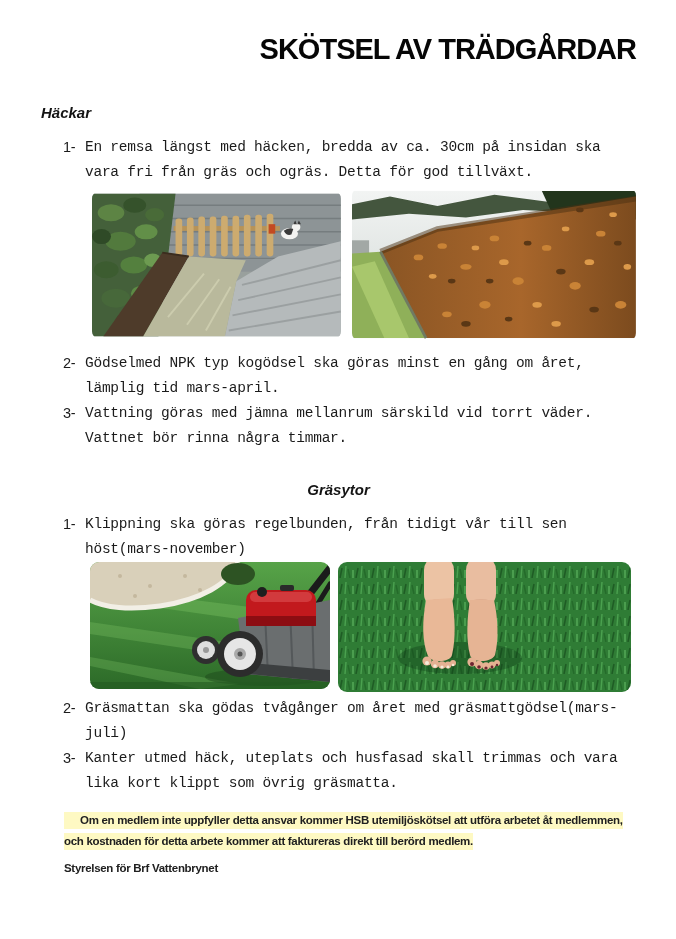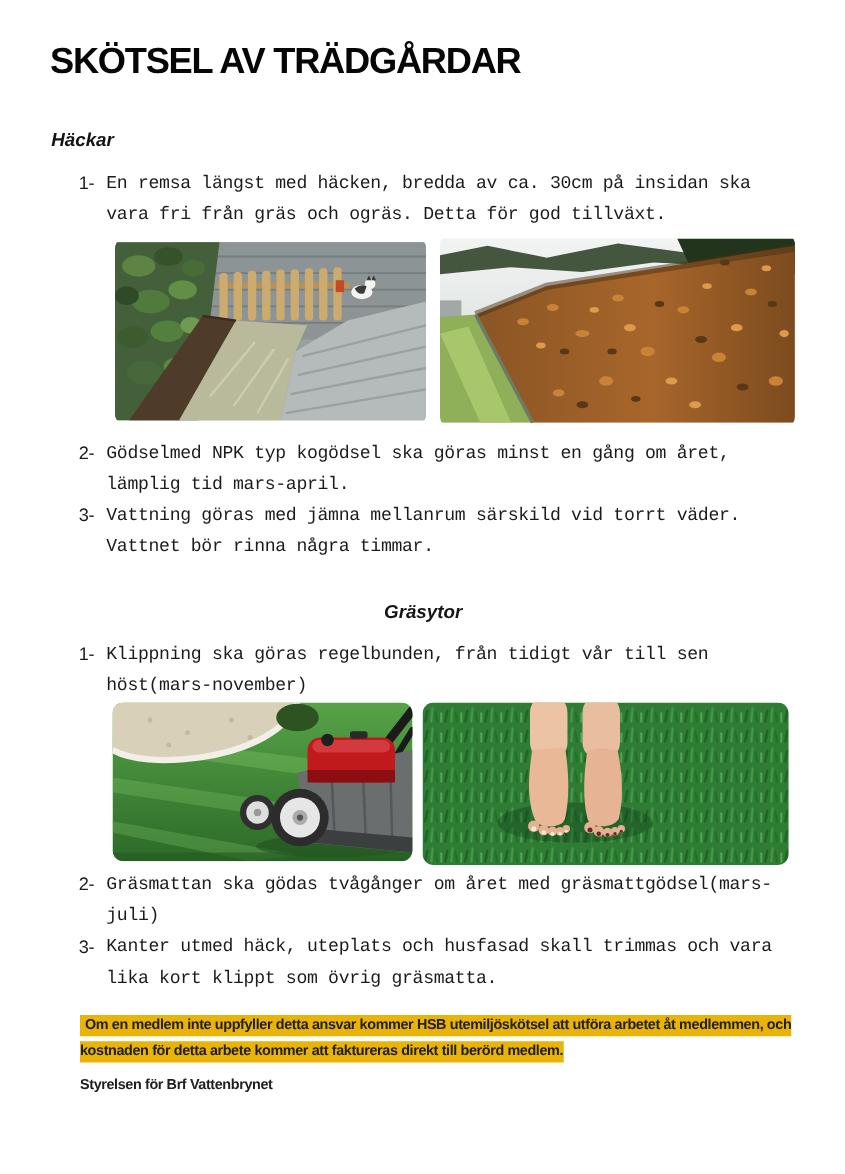--- a/index.html
+++ b/index.html
@@ -1,19 +1,19 @@
 <!DOCTYPE html>
 <html lang="sv"><head>
 <meta charset="utf-8">
 <style>
   html,body{margin:0;padding:0;background:#ffffff;}
   body{width:676px;height:939px;font-family:"Liberation Sans",sans-serif;color:#1b1b1b;overflow:hidden;}
   .page{position:relative;width:676px;height:939px;background:#ffffff;padding:0 40px;box-sizing:border-box;overflow:hidden;}
 
-  .doc-title{margin:32px 0 0 0;text-align:left;font-size:29px;line-height:35px;font-weight:600;letter-spacing:-1px;color:#060606;}
+  .doc-title{margin:32px 0 0 0;text-align:right;font-size:29px;line-height:35px;font-weight:600;letter-spacing:-1px;color:#060606;}
 
   .sec-heading{margin:37px 0 0 1px;font-size:15px;line-height:18px;font-weight:700;color:#141414;font-style:italic;}
   .sec-heading.second{margin-top:30px;text-align:center;}
 
   .list{margin:13px 0 0 23px;}
   .list.tight{margin-top:9px;}
   .list.tight2{margin-top:4px;}
   .li{display:flex;align-items:flex-start;font-size:14.5px;line-height:25px;letter-spacing:-0.25px;color:#1b1b1b;}
   .li .marker{flex:0 0 22px;}
   .li .txt{flex:1;max-width:556px;font-family:Liberation Mono, monospace;}
@@ -23,21 +23,21 @@
   .img-row.row1 .ph1{margin-top:3px;}
   .img-row.row1 .gap{width:12px;}
   .img-row.row2{margin:0 0 0 50px;}
   .img-row.row2 .gap{width:8px;}
   .photo{display:block;border-radius:9px;box-shadow:0 0 4px rgba(255,255,255,1);}
 
   .letter{margin:14px 0 0 24px;max-width:578px;font-size:11.5px;font-weight:700;letter-spacing:-0.3px;line-height:21px;color:#202020;}
   .letter p{margin:0 0 8px 0;}
   .letter p.sig{margin:0;line-height:16px;}
   .letter p.sig-first{margin:13px 0 0 0;line-height:16px;}
-  mark.hl{background:#eab308;color:inherit;padding:2px 0 3px 4px;}
+  mark.hl{background:#fef9c3;color:inherit;padding:2px 0 3px 16px;}
 </style>
 </head>
 <body>
 
 <div class="page">
 
   <h1 class="doc-title">SKÖTSEL AV TRÄDGÅRDAR</h1>
 
   <h2 class="sec-heading">Häckar</h2>
 

